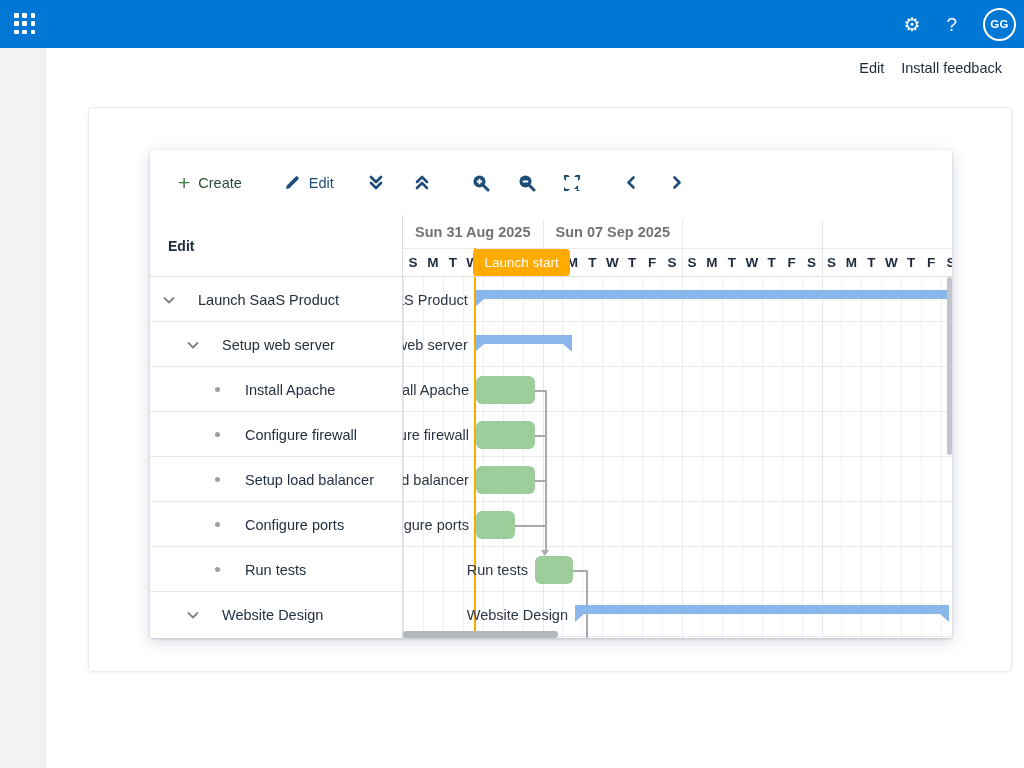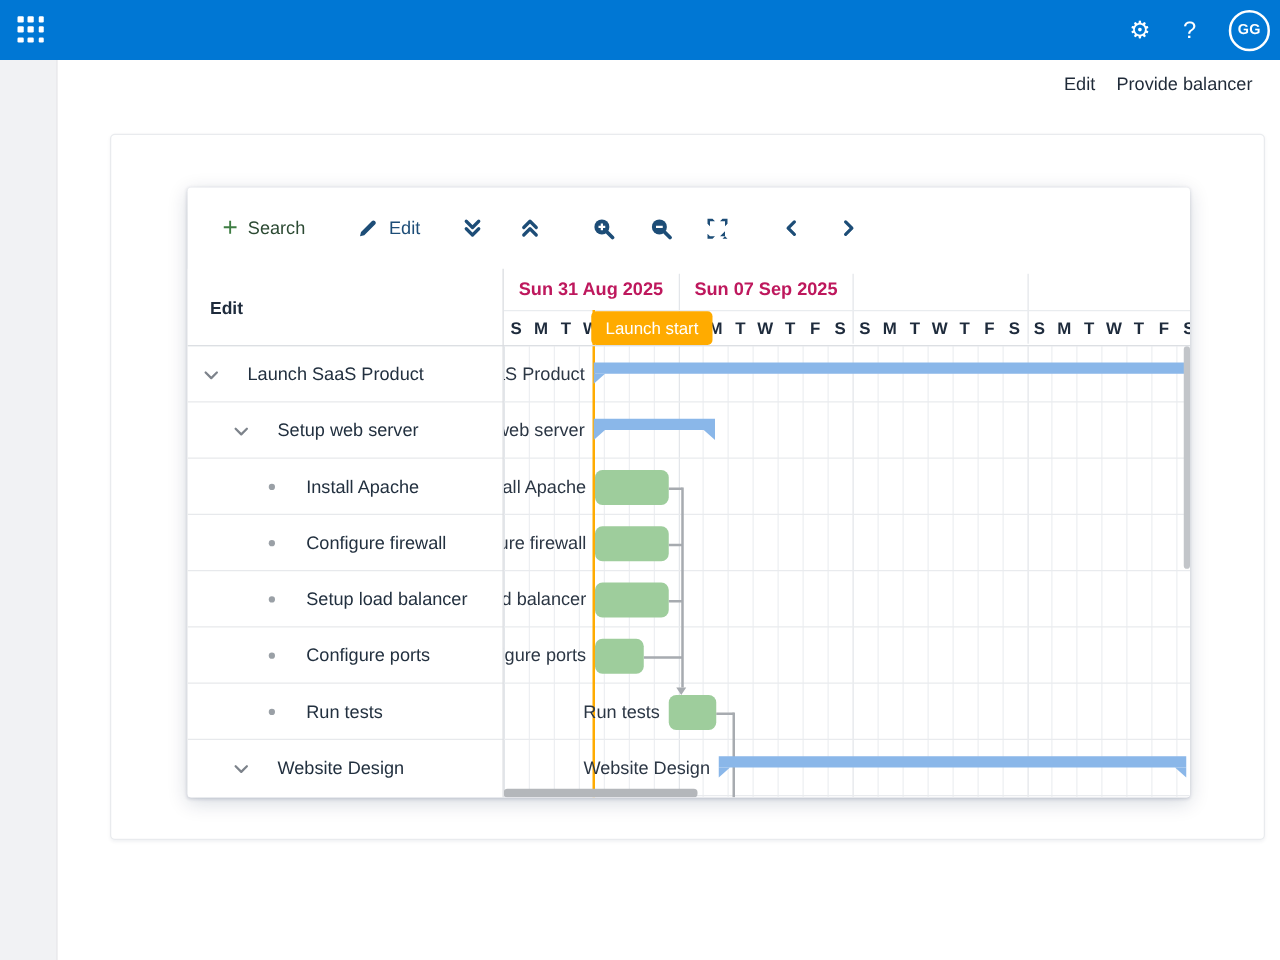--- a/index.html
+++ b/index.html
@@ -51,21 +51,21 @@
   .names{position:absolute;left:0;top:65px;width:253px;height:423px;background:#fff;}
   .name-header{position:absolute;left:18px;top:0;height:62px;display:flex;align-items:center;font-size:14px;font-weight:bold;color:#1e2b3c;}
   .task-row{position:absolute;left:0;width:253px;height:45px;cursor:pointer;}
   .row-chevron{position:absolute;top:15.5px;width:14px;height:14px;}
   .row-bullet{position:absolute;top:20px;width:5px;height:5px;border-radius:50%;background:#9aa0a6;}
   .row-label{position:absolute;top:0;height:45px;display:flex;align-items:center;font-size:14.5px;color:#22303f;white-space:nowrap;}
   .hline{position:absolute;height:1px;background:#e7e9ec;}
   .vdivider{position:absolute;left:252px;top:65px;width:1px;height:423px;background:#d9dcdf;}
 
   .pane{position:absolute;left:253px;top:65px;width:549px;height:423px;overflow:hidden;background:#fff;}
-  .week-cell{position:absolute;top:0;height:33px;display:flex;align-items:center;justify-content:center;font-size:14.5px;font-weight:bold;color:#be185d;white-space:nowrap;}
+  .week-cell{position:absolute;top:0;height:33px;display:flex;align-items:center;justify-content:center;font-size:14.5px;font-weight:bold;color:#737373;white-space:nowrap;}
   .week-sep{position:absolute;top:4px;height:56px;width:1px;background:#e3e6ea;}
   .day-cell{position:absolute;top:33px;height:29px;display:flex;align-items:center;justify-content:center;font-size:13.5px;font-weight:bold;color:#1e2b3c;}
   .grid-v{position:absolute;top:62px;bottom:0;width:1px;background:#edeff2;}
   .grid-v.week{background:#e3e6ea;}
   .pane-hline{position:absolute;left:0;width:100%;height:1px;background:#e9ebee;}
   .header-bottom{position:absolute;left:0;top:126px;width:802px;height:1px;background:#dcdfe3;}
   .subheader-line{position:absolute;left:0;top:33px;width:100%;height:1px;background:#e9ecef;}
 
   .marker-line{position:absolute;top:33px;bottom:0;width:2.5px;background:var(--marker-orange);}
   .marker-badge{position:absolute;top:34px;height:27px;background:var(--marker-orange);border-radius:4px;color:#fff;font-size:13.5px;display:flex;align-items:center;padding:0 11px;white-space:nowrap;}
@@ -101,30 +101,30 @@
   <div class="topbar-right">
     <div class="gear-btn">⚙</div>
     <div class="help-btn">?</div>
     <div class="avatar">GG</div>
   </div>
 </div>
 
 <div class="left-rail"></div>
 <div class="page-links">
   <a>Edit</a>
-  <a>Provide balancer</a>
+  <a>Install feedback</a>
 </div>
 <div class="outer-card"></div>
 
 <div class="panel">
 
   <div class="gtoolbar">
     <button class="tb-btn tb-create">
       <span class="plus">+</span>
-      <span class="lbl">Search</span>
+      <span class="lbl">Create</span>
     </button>
     <button class="tb-btn tb-edit">
       <svg width="17" height="17" viewBox="0 0 17 17">
         <path d="M2 15 L2.8 11.6 L11.6 2.8 C12.2 2.2 13.2 2.2 13.8 2.8 L14.2 3.2 C14.8 3.8 14.8 4.8 14.2 5.4 L5.4 14.2 Z" fill="#1d4d77"></path>
       </svg>
       <span class="lbl">Edit</span>
     </button>
     <div class="tb-ico sp-a">
       <svg width="16" height="17" viewBox="0 0 16 17">
         <polyline points="3,3 8,8 13,3" fill="none" stroke="#1d4d77" stroke-width="2.6" stroke-linecap="round" stroke-linejoin="round"></polyline>

